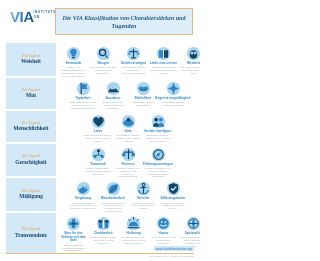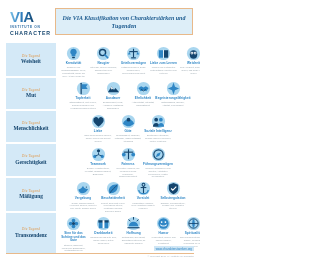--- a/index.html
+++ b/index.html
@@ -17,21 +17,21 @@
     background:#ffffff;
   }
 
   
   .header{
     position:relative;height:43px;
     display:flex;align-items:flex-start;
   }
   .logo-wrap{
     width:50px;padding:9px 0 0 10px;box-sizing:border-box;
-    display:flex;flex-direction:column;align-items:flex-start;
+    display:flex;flex-direction:row;align-items:flex-start;
   }
   .logo-mark{
     font-size:15px;font-weight:bold;letter-spacing:-0.5px;line-height:15px;
     background:linear-gradient(100deg,#7fc4e8 0%,#2f7fc0 45%,#14456e 100%);
     -webkit-background-clip:text;background-clip:text;color:transparent;
     font-family:"Liberation Sans", sans-serif;
   }
   .logo-sub{
     font-size:3.2px;letter-spacing:0.7px;color:#2d6ca3;
     line-height:4.6px;margin-top:1px;font-weight:bold;

